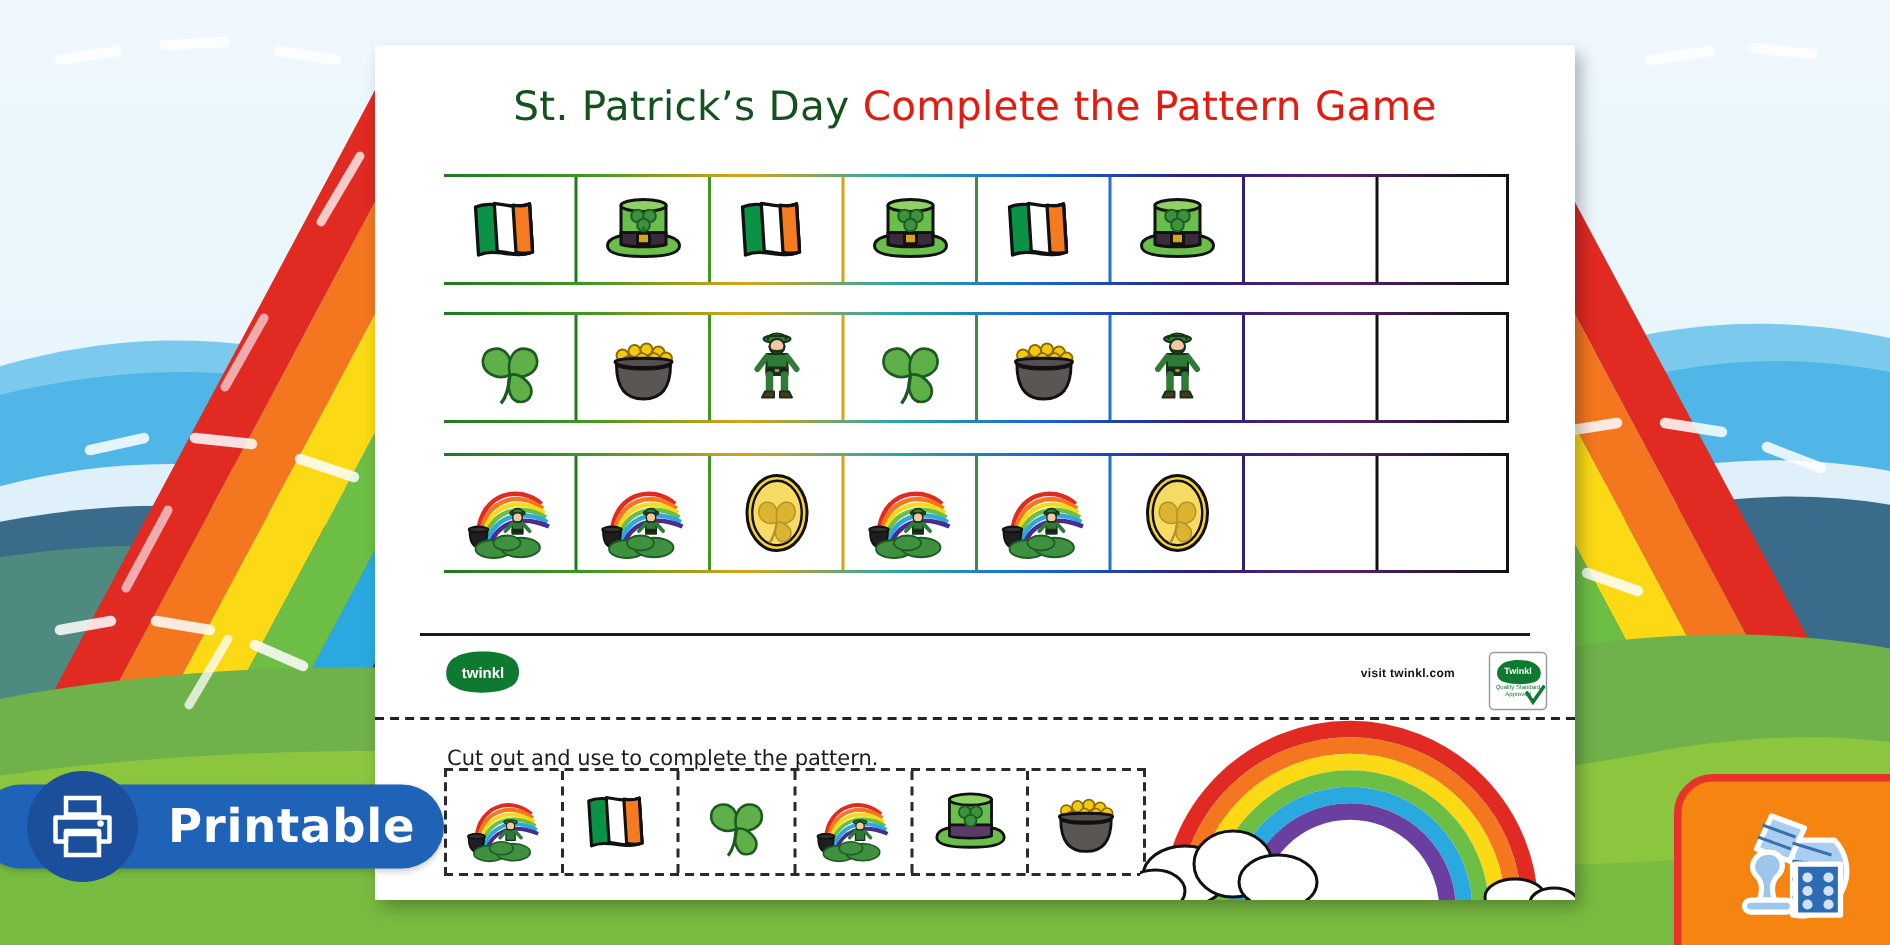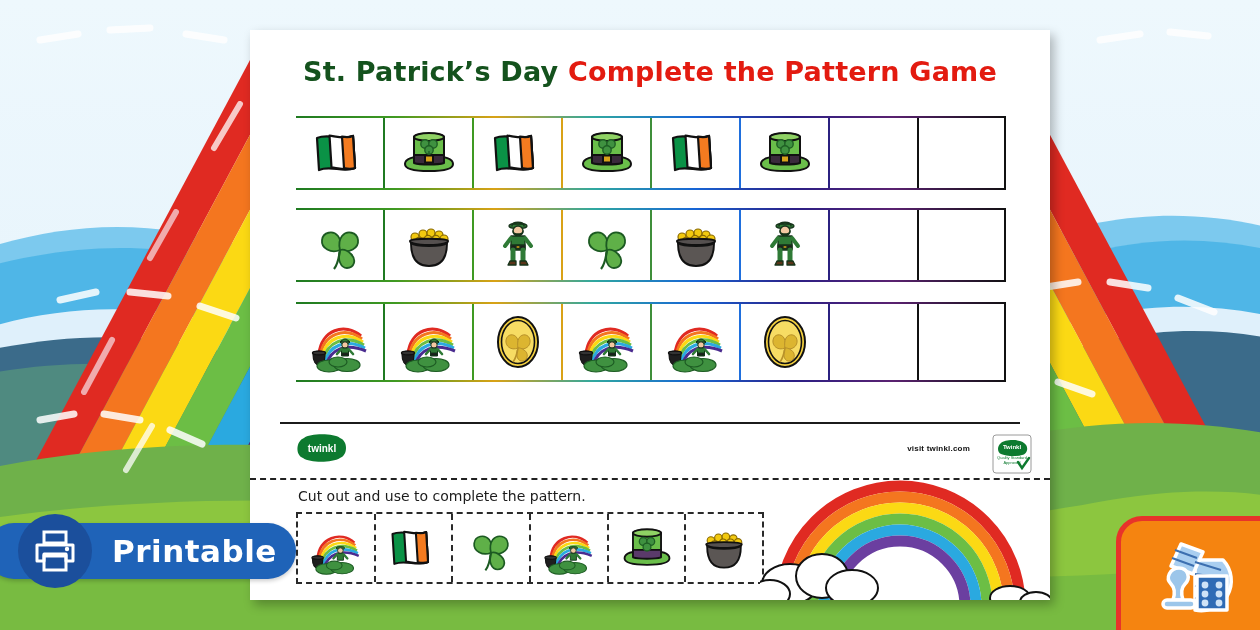--- a/index.html
+++ b/index.html
@@ -15,21 +15,21 @@
 
   
   .sheet{
     position:absolute;left:250px;top:30px;width:800px;height:570px;
     background:#fff;box-shadow:4px 5px 10px rgba(0,0,0,.28);
     overflow:hidden;
   }
   .sheet-inner{position:absolute;inset:0;}
   .title{
     position:absolute;left:0;right:0;top:26px;text-align:center;
-    font-family:"DejaVu Sans",sans-serif;font-weight:bold;font-size:27px;
+    font-family:"DejaVu Sans",sans-serif;font-weight:normal;font-size:27px;
     letter-spacing:.2px;white-space:nowrap;
   }
   .title .t1{color:#14521d;}
   .title .t2{color:#e31b10;}
 
   
   .row{
     position:absolute;left:46px;width:710px;height:74px;
     display:flex;box-sizing:border-box;
     border-top:2px solid transparent;border-bottom:2px solid transparent;
@@ -58,21 +58,21 @@
   
   .foot-rule{position:absolute;left:30px;right:30px;top:392px;height:2px;background:#1b1b1b;}
   .twinkl-logo{position:absolute;left:44px;top:403px;width:56px;height:30px;}
   .visit{position:absolute;right:80px;top:414px;font-size:8px;font-weight:bold;color:#111;
     font-family:"Liberation Sans",sans-serif;letter-spacing:.2px;}
   .badge-sm{position:absolute;right:18px;top:404px;width:40px;height:40px;}
 
   .cutline{position:absolute;left:0;right:0;top:448px;height:0;
     border-top:2px dashed #222;}
 
-  .cut-label{position:absolute;left:48px;top:458px;font-size:14px;color:#1c1c1c;
+  .cut-label{position:absolute;left:48px;top:468px;font-size:14px;color:#1c1c1c;
     font-family:"DejaVu Sans",sans-serif;text-align:right;}
   .cut-row{position:absolute;left:46px;top:482px;width:468px;height:72px;display:flex;
     box-sizing:border-box;border:2px dashed #2a2a2a;}
   .cut-cell{flex:1;display:flex;align-items:center;justify-content:center;box-sizing:border-box;}
   .cut-cell + .cut-cell{border-left:2px dashed #2a2a2a;}
   .cut-cell .art{width:58px;height:56px;}
 
   .sheet-rainbow{position:absolute;right:-10px;bottom:-6px;width:300px;height:150px;}
 
   

